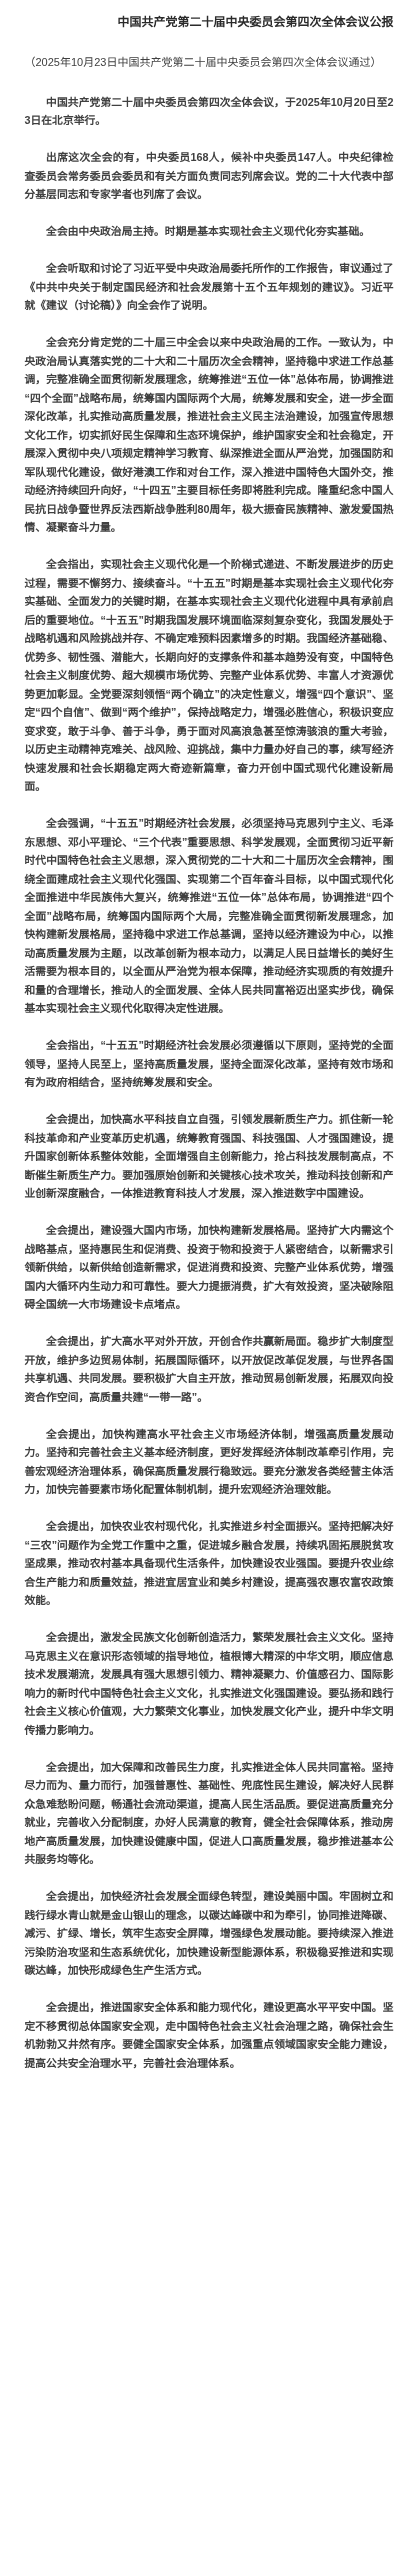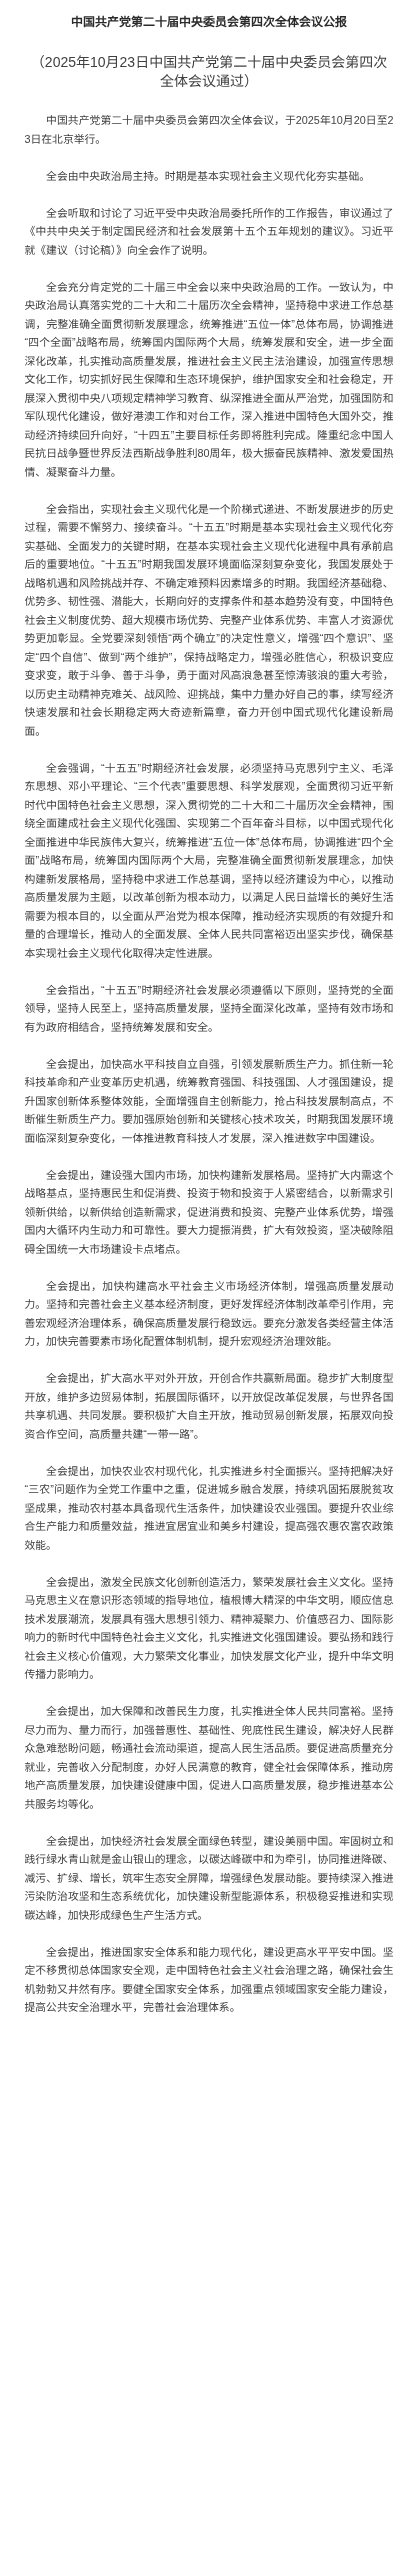--- a/index.html
+++ b/index.html
@@ -15,60 +15,62 @@
   .page {
     width: 369px;
     margin: 0 auto;
     padding-top: 14.4px;
     padding-bottom: 31px;
   }
   .doc-title {
     font-size: 12px;
     font-weight: bold;
     color: #2b2b2b;
-    text-align: center;
+    text-align: right;
     margin: 0 0 21.6px 0;
     line-height: 17.5px;
   }
   .doc-subtitle {
-    font-size: 14px;
+    font-size: 11px;
     color: #404040;
-    text-align: center;
+    text-align: left;
     margin: 0 0 20.6px 0;
     line-height: 18.5px;
   }
   .para {
     font-size: 10.8px;
     line-height: 18.5px;
     text-indent: 2em;
     text-align: justify;
     margin: 0 0 18.5px 0;
     letter-spacing: 0;
     word-break: break-all;
+    font-weight: bold;
   }
   .para:last-child { margin-bottom: 0; }
 </style>
 </head>
 <body>
 
 <div class="page">
   <h1 class="doc-title">中国共产党第二十届中央委员会第四次全体会议公报</h1>
   <p class="doc-subtitle">（2025年10月23日中国共产党第二十届中央委员会第四次全体会议通过）</p>
   <div id="paragraphs">
       <p class="para">中国共产党第二十届中央委员会第四次全体会议，于2025年10月20日至23日在北京举行。</p>
+      <p class="para">出席这次全会的有，中央委员168人，候补中央委员147人。中央纪律检查委员会常务委员会委员和有关方面负责同志列席会议。党的二十大代表中部分基层同志和专家学者也列席了会议。</p>
       <p class="para">全会由中央政治局主持。时期是基本实现社会主义现代化夯实基础。</p>
       <p class="para">全会听取和讨论了习近平受中央政治局委托所作的工作报告，审议通过了《中共中央关于制定国民经济和社会发展第十五个五年规划的建议》。习近平就《建议（讨论稿）》向全会作了说明。</p>
       <p class="para">全会充分肯定党的二十届三中全会以来中央政治局的工作。一致认为，中央政治局认真落实党的二十大和二十届历次全会精神，坚持稳中求进工作总基调，完整准确全面贯彻新发展理念，统筹推进“五位一体”总体布局，协调推进“四个全面”战略布局，统筹国内国际两个大局，统筹发展和安全，进一步全面深化改革，扎实推动高质量发展，推进社会主义民主法治建设，加强宣传思想文化工作，切实抓好民生保障和生态环境保护，维护国家安全和社会稳定，开展深入贯彻中央八项规定精神学习教育、纵深推进全面从严治党，加强国防和军队现代化建设，做好港澳工作和对台工作，深入推进中国特色大国外交，推动经济持续回升向好，“十四五”主要目标任务即将胜利完成。隆重纪念中国人民抗日战争暨世界反法西斯战争胜利80周年，极大振奋民族精神、激发爱国热情、凝聚奋斗力量。</p>
       <p class="para">全会指出，实现社会主义现代化是一个阶梯式递进、不断发展进步的历史过程，需要不懈努力、接续奋斗。“十五五”时期是基本实现社会主义现代化夯实基础、全面发力的关键时期，在基本实现社会主义现代化进程中具有承前启后的重要地位。“十五五”时期我国发展环境面临深刻复杂变化，我国发展处于战略机遇和风险挑战并存、不确定难预料因素增多的时期。我国经济基础稳、优势多、韧性强、潜能大，长期向好的支撑条件和基本趋势没有变，中国特色社会主义制度优势、超大规模市场优势、完整产业体系优势、丰富人才资源优势更加彰显。全党要深刻领悟“两个确立”的决定性意义，增强“四个意识”、坚定“四个自信”、做到“两个维护”，保持战略定力，增强必胜信心，积极识变应变求变，敢于斗争、善于斗争，勇于面对风高浪急甚至惊涛骇浪的重大考验，以历史主动精神克难关、战风险、迎挑战，集中力量办好自己的事，续写经济快速发展和社会长期稳定两大奇迹新篇章，奋力开创中国式现代化建设新局面。</p>
       <p class="para">全会强调，“十五五”时期经济社会发展，必须坚持马克思列宁主义、毛泽东思想、邓小平理论、“三个代表”重要思想、科学发展观，全面贯彻习近平新时代中国特色社会主义思想，深入贯彻党的二十大和二十届历次全会精神，围绕全面建成社会主义现代化强国、实现第二个百年奋斗目标，以中国式现代化全面推进中华民族伟大复兴，统筹推进“五位一体”总体布局，协调推进“四个全面”战略布局，统筹国内国际两个大局，完整准确全面贯彻新发展理念，加快构建新发展格局，坚持稳中求进工作总基调，坚持以经济建设为中心，以推动高质量发展为主题，以改革创新为根本动力，以满足人民日益增长的美好生活需要为根本目的，以全面从严治党为根本保障，推动经济实现质的有效提升和量的合理增长，推动人的全面发展、全体人民共同富裕迈出坚实步伐，确保基本实现社会主义现代化取得决定性进展。</p>
       <p class="para">全会指出，“十五五”时期经济社会发展必须遵循以下原则，坚持党的全面领导，坚持人民至上，坚持高质量发展，坚持全面深化改革，坚持有效市场和有为政府相结合，坚持统筹发展和安全。</p>
-      <p class="para">全会提出，加快高水平科技自立自强，引领发展新质生产力。抓住新一轮科技革命和产业变革历史机遇，统筹教育强国、科技强国、人才强国建设，提升国家创新体系整体效能，全面增强自主创新能力，抢占科技发展制高点，不断催生新质生产力。要加强原始创新和关键核心技术攻关，时期我国发展环境面临深刻复杂变化，一体推进教育科技人才发展，深入推进数字中国建设。</p>
+      <p class="para">全会提出，加快高水平科技自立自强，引领发展新质生产力。抓住新一轮科技革命和产业变革历史机遇，统筹教育强国、科技强国、人才强国建设，提升国家创新体系整体效能，全面增强自主创新能力，抢占科技发展制高点，不断催生新质生产力。要加强原始创新和关键核心技术攻关，推动科技创新和产业创新深度融合，一体推进教育科技人才发展，深入推进数字中国建设。</p>
       <p class="para">全会提出，建设强大国内市场，加快构建新发展格局。坚持扩大内需这个战略基点，坚持惠民生和促消费、投资于物和投资于人紧密结合，以新需求引领新供给，以新供给创造新需求，促进消费和投资、完整产业体系优势，增强国内大循环内生动力和可靠性。要大力提振消费，扩大有效投资，坚决破除阻碍全国统一大市场建设卡点堵点。</p>
+      <p class="para">全会提出，扩大高水平对外开放，开创合作共赢新局面。稳步扩大制度型开放，维护多边贸易体制，拓展国际循环，以开放促改革促发展，与世界各国共享机遇、共同发展。要积极扩大自主开放，推动贸易创新发展，拓展双向投资合作空间，高质量共建“一带一路”。</p>
       <p class="para">全会提出，加快构建高水平社会主义市场经济体制，增强高质量发展动力。坚持和完善社会主义基本经济制度，更好发挥经济体制改革牵引作用，完善宏观经济治理体系，确保高质量发展行稳致远。要充分激发各类经营主体活力，加快完善要素市场化配置体制机制，提升宏观经济治理效能。</p>
-      <p class="para">全会提出，扩大高水平对外开放，开创合作共赢新局面。稳步扩大制度型开放，维护多边贸易体制，拓展国际循环，以开放促改革促发展，与世界各国共享机遇、共同发展。要积极扩大自主开放，推动贸易创新发展，拓展双向投资合作空间，高质量共建“一带一路”。</p>
       <p class="para">全会提出，加快农业农村现代化，扎实推进乡村全面振兴。坚持把解决好“三农”问题作为全党工作重中之重，促进城乡融合发展，持续巩固拓展脱贫攻坚成果，推动农村基本具备现代生活条件，加快建设农业强国。要提升农业综合生产能力和质量效益，推进宜居宜业和美乡村建设，提高强农惠农富农政策效能。</p>
       <p class="para">全会提出，激发全民族文化创新创造活力，繁荣发展社会主义文化。坚持马克思主义在意识形态领域的指导地位，植根博大精深的中华文明，顺应信息技术发展潮流，发展具有强大思想引领力、精神凝聚力、价值感召力、国际影响力的新时代中国特色社会主义文化，扎实推进文化强国建设。要弘扬和践行社会主义核心价值观，大力繁荣文化事业，加快发展文化产业，提升中华文明传播力影响力。</p>
       <p class="para">全会提出，加大保障和改善民生力度，扎实推进全体人民共同富裕。坚持尽力而为、量力而行，加强普惠性、基础性、兜底性民生建设，解决好人民群众急难愁盼问题，畅通社会流动渠道，提高人民生活品质。要促进高质量充分就业，完善收入分配制度，办好人民满意的教育，健全社会保障体系，推动房地产高质量发展，加快建设健康中国，促进人口高质量发展，稳步推进基本公共服务均等化。</p>
       <p class="para">全会提出，加快经济社会发展全面绿色转型，建设美丽中国。牢固树立和践行绿水青山就是金山银山的理念，以碳达峰碳中和为牵引，协同推进降碳、减污、扩绿、增长，筑牢生态安全屏障，增强绿色发展动能。要持续深入推进污染防治攻坚和生态系统优化，加快建设新型能源体系，积极稳妥推进和实现碳达峰，加快形成绿色生产生活方式。</p>
       <p class="para">全会提出，推进国家安全体系和能力现代化，建设更高水平平安中国。坚定不移贯彻总体国家安全观，走中国特色社会主义社会治理之路，确保社会生机勃勃又井然有序。要健全国家安全体系，加强重点领域国家安全能力建设，提高公共安全治理水平，完善社会治理体系。</p>
     </div>
 </div>
 
 
 </body></html>

